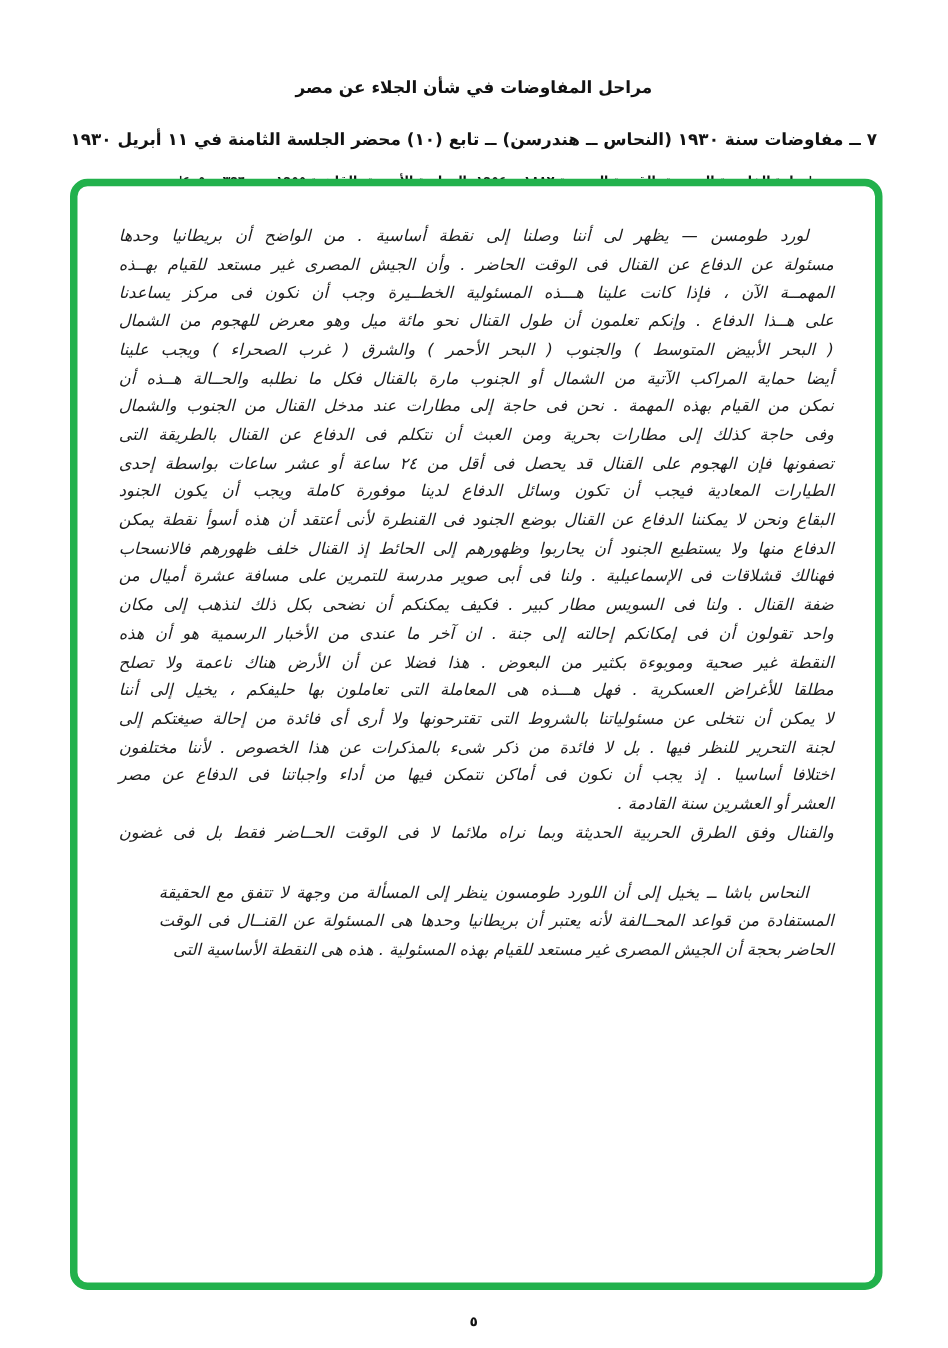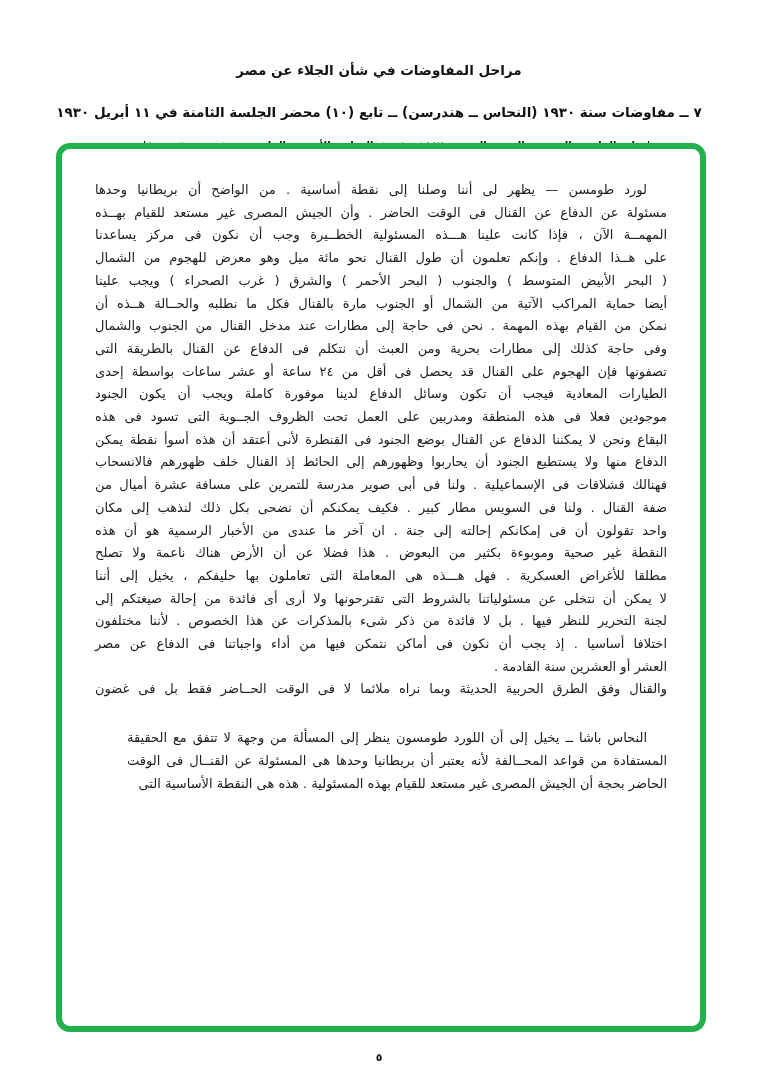--- a/index.html
+++ b/index.html
@@ -42,20 +42,21 @@
     color: #1c1c1c;
     text-rendering: optimizeLegibility;
   }
   .paragraph { margin: 0; }
   .paragraph + .paragraph { margin-top: 12px; }
   .paragraph:last-child { margin-top: 26px; margin-left: 32px; }
   .line {
     text-align: justify;
     text-align-last: justify;
     white-space: normal;
+    font-style: italic;
   }
   .line-first { padding-right: 20px; }
   .line-last  { text-align-last: right; }
 
   .page-number {
     position: absolute;
     top: 1051px; left: 0;
     width: 758px;
     text-align: center;
     font-size: 11px;
@@ -78,21 +79,20 @@
         <div class="line line-first">لورد طومسن — يظهر لى أننا وصلنا إلى نقطة أساسية . من الواضح أن بريطانيا وحدها</div>
         <div class="line">مسئولة عن الدفاع عن القنال فى الوقت الحاضر . وأن الجيش المصرى غير مستعد للقيام بهــذه</div>
         <div class="line">المهمــة الآن ، فإذا كانت علينا هـــذه المسئولية الخطــيرة وجب أن نكون فى مركز يساعدنا</div>
         <div class="line">على هــذا الدفاع . وإنكم تعلمون أن طول القنال نحو مائة ميل وهو معرض للهجوم من الشمال</div>
         <div class="line">( البحر الأبيض المتوسط ) والجنوب ( البحر الأحمر ) والشرق ( غرب الصحراء ) ويجب علينا</div>
         <div class="line">أيضا حماية المراكب الآتية من الشمال أو الجنوب مارة بالقنال فكل ما نطلبه والحــالة هــذه أن</div>
         <div class="line">نمكن من القيام بهذه المهمة . نحن فى حاجة إلى مطارات عند مدخل القنال من الجنوب والشمال</div>
         <div class="line">وفى حاجة كذلك إلى مطارات بحرية ومن العبث أن نتكلم فى الدفاع عن القنال بالطريقة التى</div>
         <div class="line">تصفونها فإن الهجوم على القنال قد يحصل فى أقل من ٢٤ ساعة أو عشر ساعات بواسطة إحدى</div>
         <div class="line">الطيارات المعادية فيجب أن تكون وسائل الدفاع لدينا موفورة كاملة ويجب أن يكون الجنود</div>
-        <div class="line">موجودين فعلا فى هذه المنطقة ومدربين على العمل تحت الظروف الجــوية التى تسود فى هذه</div>
         <div class="line">البقاع ونحن لا يمكننا الدفاع عن القنال بوضع الجنود فى القنطرة لأنى أعتقد أن هذه أسوأ نقطة يمكن</div>
         <div class="line">الدفاع منها ولا يستطيع الجنود أن يحاربوا وظهورهم إلى الحائط إذ القنال خلف ظهورهم فالانسحاب</div>
         <div class="line">فهنالك قشلاقات فى الإسماعيلية . ولنا فى أبى صوير مدرسة للتمرين على مسافة عشرة أميال من</div>
         <div class="line">ضفة القنال . ولنا فى السويس مطار كبير . فكيف يمكنكم أن نضحى بكل ذلك لنذهب إلى مكان</div>
         <div class="line">واحد تقولون أن فى إمكانكم إحالته إلى جنة . ان آخر ما عندى من الأخبار الرسمية هو أن هذه</div>
         <div class="line">النقطة غير صحية وموبوءة بكثير من البعوض . هذا فضلا عن أن الأرض هناك ناعمة ولا تصلح</div>
         <div class="line">مطلقا للأغراض العسكرية . فهل هـــذه هى المعاملة التى تعاملون بها حليفكم ، يخيل إلى أننا</div>
         <div class="line">لا يمكن أن نتخلى عن مسئولياتنا بالشروط التى تقترحونها ولا أرى أى فائدة من إحالة صيغتكم إلى</div>
         <div class="line">لجنة التحرير للنظر فيها . بل لا فائدة من ذكر شىء بالمذكرات عن هذا الخصوص . لأننا مختلفون</div>
         <div class="line">اختلافا أساسيا . إذ يجب أن نكون فى أماكن نتمكن فيها من أداء واجباتنا فى الدفاع عن مصر</div>

